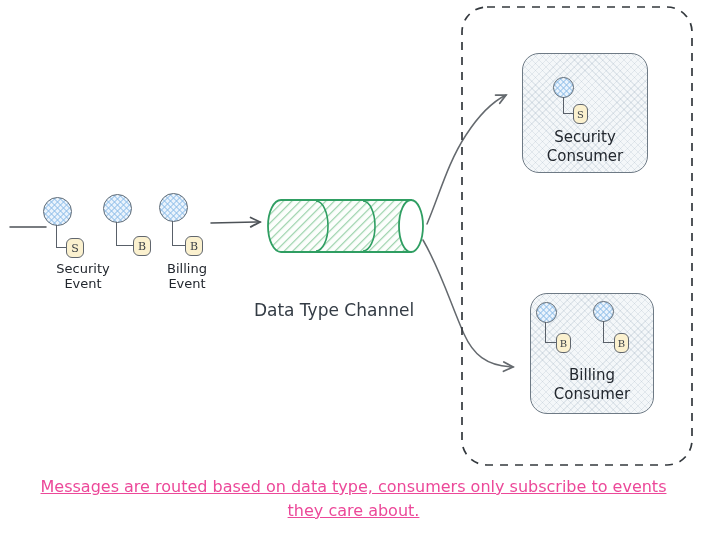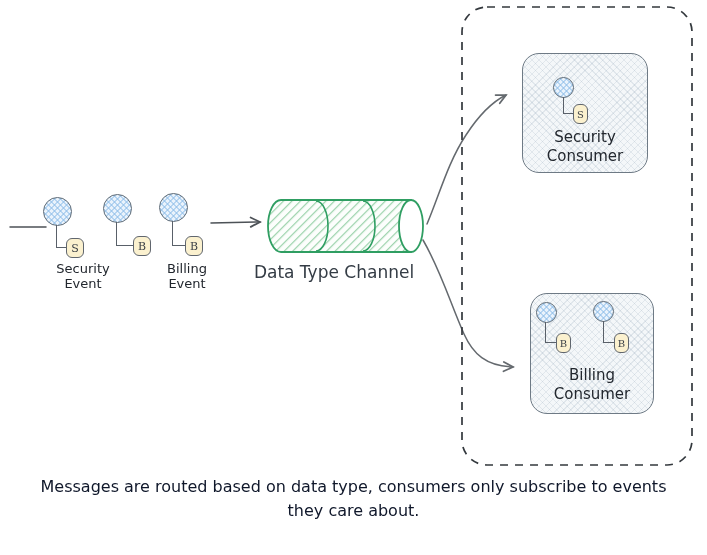--- a/index.html
+++ b/index.html
@@ -26,37 +26,37 @@
     background:#fbf1cf;display:flex;align-items:center;justify-content:center;
     font-family:"DejaVu Serif", serif;color:#3c4147;
   }
   .b-main{width:18px;height:20px;font-size:11px;}
   .b-mini{width:15px;height:20px;font-size:10px;}
   .glyph-label{
     position:absolute;text-align:center;font-size:13px;line-height:15px;
     color:#22272e;white-space:pre-line;
   }
   .channel-label{
-    position:absolute;text-align:center;font-size:17px;line-height:21px;color:#343c45;
+    position:absolute;text-align:center;font-size:17px;line-height:21px;color:#343c45;margin-top:38px;
   }
   
   .card{
     position:absolute;box-sizing:border-box;border:1.6px solid #6e7a85;border-radius:17px;
     background-color:#f4f7f9;
     background-image:
       repeating-linear-gradient(45deg, rgba(122,146,168,.16) 0 1px, transparent 1px 5px),
       repeating-linear-gradient(-45deg, rgba(122,146,168,.16) 0 1px, transparent 1px 5px);
   }
   .card-title{
     position:absolute;left:0;width:100%;text-align:center;font-size:15px;line-height:19px;
     color:#22272e;white-space:pre-line;
   }
   .caption{
     position:absolute;left:0;top:475px;width:707px;text-align:center;
-    font-size:16px;line-height:24px;color:#0f172a;white-space:pre-line;
+    font-size:16px;line-height:24px;color:#ec4899;white-space:pre-line;text-decoration:underline;
   }
 </style>
 </head>
 <body>
 
 <div class="stage">
 
   <svg class="overlay" width="707" height="555" viewBox="0 0 707 555">
     <defs>
       <pattern id="hatchGreen" patternUnits="userSpaceOnUse" width="6" height="6" patternTransform="rotate(45)">

